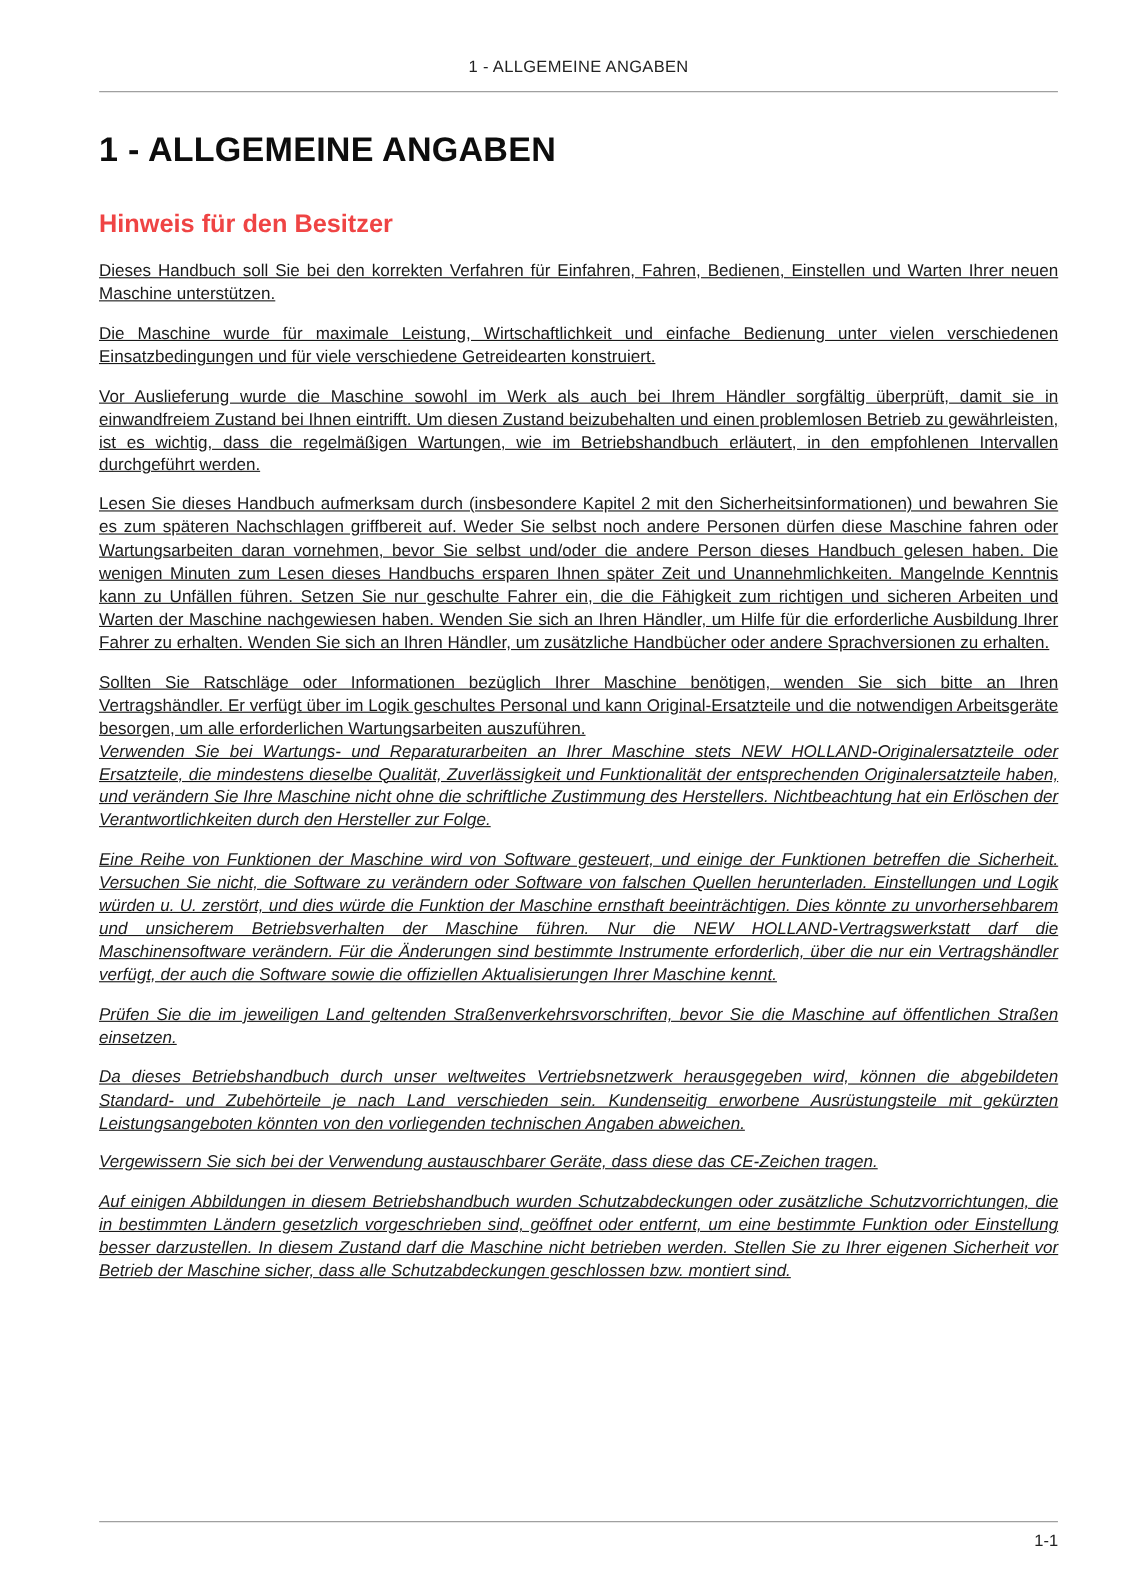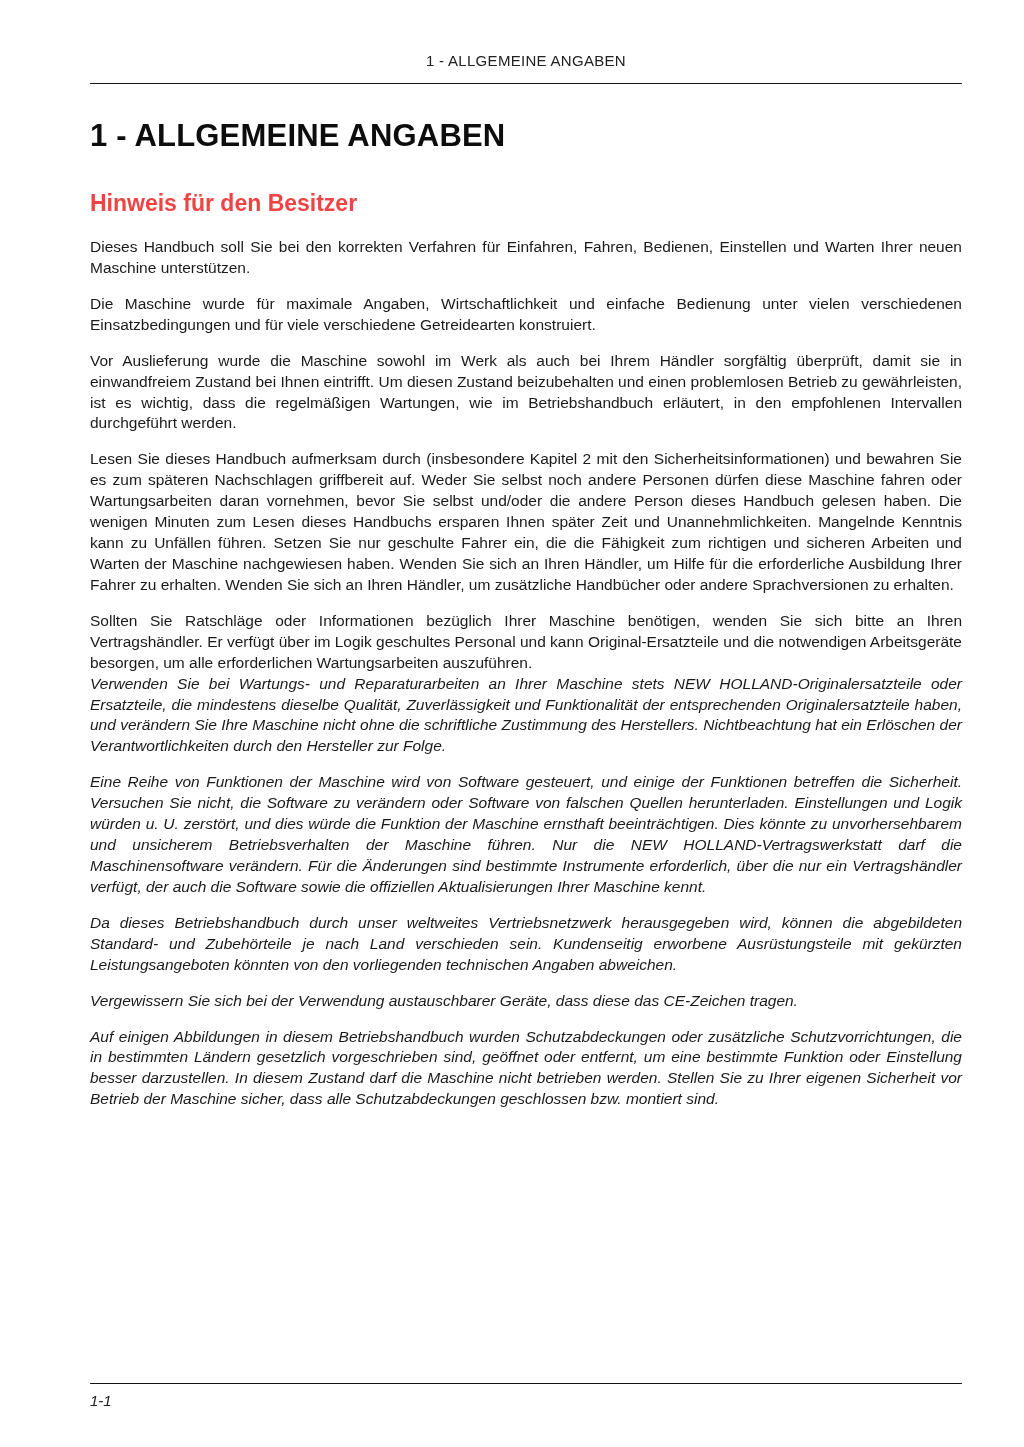--- a/index.html
+++ b/index.html
@@ -43,71 +43,72 @@
     font-weight: bold;
     color: #ef4444;
     margin-bottom: 20px;
   }
   p.body-par {
     font-size: 15.5px;
     line-height: 1.35;
     text-align: justify;
     color: #1a1a1a;
     margin-bottom: 15px;
+    text-decoration: underline;
   }
   p.italic { font-style: italic; }
   p.note-cont { margin-top: -15px; }
   .note-label { font-weight: bold; font-style: italic; }
   .footer {
     position: absolute;
     left: 90px;
     right: 62px;
     bottom: 38px;
   }
   .footer-rule {
     border: none;
     border-top: 1.5px solid #111;
     margin-bottom: 8px;
   }
   .page-number {
-    text-align: left;
+    text-align: right;
     font-size: 15px;
     color: #222;
-    font-style: italic;
   }
 </style>
 </head>
 <body>
 
 <div class="page">
   <div class="content">
 
     <div class="running-header">1 - ALLGEMEINE ANGABEN</div>
 
     <hr class="header-rule">
 
     <h1 class="page-title">1 - ALLGEMEINE ANGABEN</h1>
 
     <h2 class="section-heading">Hinweis für den Besitzer</h2>
 
     <p class="body-par">Dieses Handbuch soll Sie bei den korrekten Verfahren für Einfahren, Fahren, Bedienen, Einstellen und Warten Ihrer neuen Maschine unterstützen.</p>
 
-    <p class="body-par">Die Maschine wurde für maximale Angaben, Wirtschaftlichkeit und einfache Bedienung unter vielen verschiedenen Einsatzbedingungen und für viele verschiedene Getreidearten konstruiert.</p>
+    <p class="body-par">Die Maschine wurde für maximale Leistung, Wirtschaftlichkeit und einfache Bedienung unter vielen verschiedenen Einsatzbedingungen und für viele verschiedene Getreidearten konstruiert.</p>
 
     <p class="body-par">Vor Auslieferung wurde die Maschine sowohl im Werk als auch bei Ihrem Händler sorgfältig überprüft, damit sie in einwandfreiem Zustand bei Ihnen eintrifft. Um diesen Zustand beizubehalten und einen problemlosen Betrieb zu gewährleisten, ist es wichtig, dass die regelmäßigen Wartungen, wie im Betriebshandbuch erläutert, in den empfohlenen Intervallen durchgeführt werden.</p>
 
     <p class="body-par">Lesen Sie dieses Handbuch aufmerksam durch (insbesondere Kapitel 2 mit den Sicherheitsinformationen) und bewahren Sie es zum späteren Nachschlagen griffbereit auf.  Weder Sie selbst noch andere Personen dürfen diese Maschine fahren oder Wartungsarbeiten daran vornehmen, bevor Sie selbst und/oder die andere Person dieses Handbuch gelesen haben.  Die wenigen Minuten zum Lesen dieses Handbuchs ersparen Ihnen später Zeit und Unannehmlichkeiten.  Mangelnde Kenntnis kann zu Unfällen führen.  Setzen Sie nur geschulte Fahrer ein, die die Fähigkeit zum richtigen und sicheren Arbeiten und Warten der Maschine nachgewiesen haben.  Wenden Sie sich an Ihren Händler, um Hilfe für die erforderliche Ausbildung Ihrer Fahrer zu erhalten.  Wenden Sie sich an Ihren Händler, um zusätzliche Handbücher oder andere Sprachversionen zu erhalten.</p>
 
     <p class="body-par">Sollten Sie Ratschläge oder Informationen bezüglich Ihrer Maschine benötigen, wenden Sie sich bitte an Ihren Vertragshändler.  Er verfügt über im Logik geschultes Personal und kann Original-Ersatzteile und die notwendigen Arbeitsgeräte besorgen, um alle erforderlichen Wartungsarbeiten auszuführen.</p>
 
 
     <p class="body-par italic note-cont">Verwenden Sie bei Wartungs- und Reparaturarbeiten an Ihrer Maschine stets NEW HOLLAND-Originalersatzteile oder Ersatzteile, die mindestens dieselbe Qualität, Zuverlässigkeit und Funktionalität der entsprechenden Originalersatzteile haben, und verändern Sie Ihre Maschine nicht ohne die schriftliche Zustimmung des Herstellers.  Nichtbeachtung hat ein Erlöschen der Verantwortlichkeiten durch den Hersteller zur Folge.</p>
 
     <p class="body-par italic">Eine Reihe von Funktionen der Maschine wird von Software gesteuert, und einige der Funktionen betreffen die Sicherheit.  Versuchen Sie nicht, die Software zu verändern oder Software von falschen Quellen herunterladen.  Einstellungen und Logik würden u. U. zerstört, und dies würde die Funktion der Maschine ernsthaft beeinträchtigen.  Dies könnte zu unvorhersehbarem und unsicherem Betriebsverhalten der Maschine führen.  Nur die NEW HOLLAND-Vertragswerkstatt darf die Maschinensoftware verändern.  Für die Änderungen sind bestimmte Instrumente erforderlich, über die nur ein Vertragshändler verfügt, der auch die Software sowie die offiziellen Aktualisierungen Ihrer Maschine kennt.</p>
 
+    <p class="body-par italic">Prüfen Sie die im jeweiligen Land geltenden Straßenverkehrsvorschriften, bevor Sie die Maschine auf öffentlichen Straßen einsetzen.</p>
 
     <p class="body-par italic">Da dieses Betriebshandbuch durch unser weltweites Vertriebsnetzwerk herausgegeben wird, können die abgebildeten Standard- und Zubehörteile je nach Land verschieden sein.  Kundenseitig erworbene Ausrüstungsteile mit gekürzten Leistungsangeboten könnten von den vorliegenden technischen Angaben abweichen.</p>
 
     <p class="body-par italic">Vergewissern Sie sich bei der Verwendung austauschbarer Geräte, dass diese das CE-Zeichen tragen.</p>
 
     <p class="body-par italic">Auf einigen Abbildungen in diesem Betriebshandbuch wurden Schutzabdeckungen oder zusätzliche Schutzvorrichtungen, die in bestimmten Ländern gesetzlich vorgeschrieben sind, geöffnet oder entfernt, um eine bestimmte Funktion oder Einstellung besser darzustellen.  In diesem Zustand darf die Maschine nicht betrieben werden.  Stellen Sie zu Ihrer eigenen Sicherheit vor Betrieb der Maschine sicher, dass alle Schutzabdeckungen geschlossen bzw.  montiert sind.</p>
 
   </div>
 
   <div class="footer">

